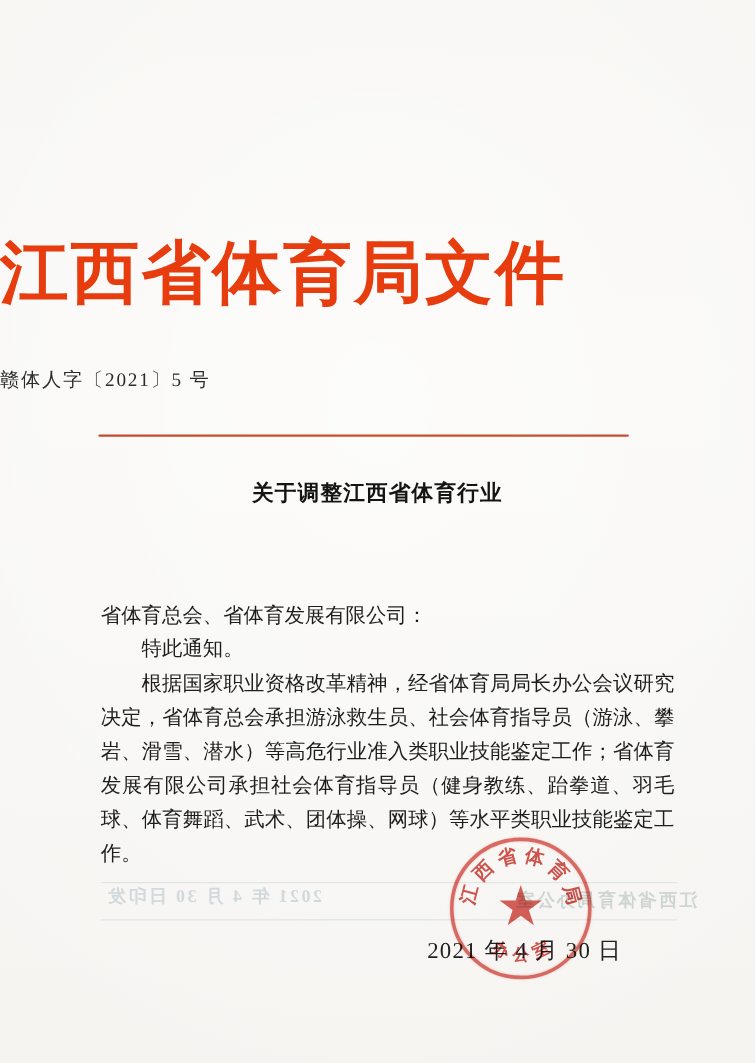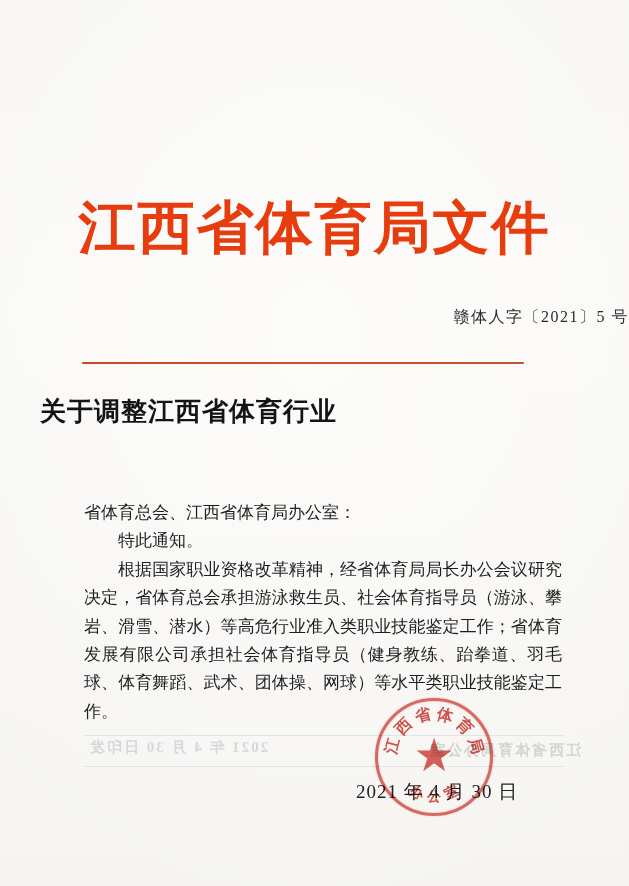--- a/index.html
+++ b/index.html
@@ -5,35 +5,35 @@
   html,body{margin:0;padding:0;background:#e9e9e9;}
   .page{
     position:relative;width:629px;height:886px;overflow:hidden;
     background:
       radial-gradient(130% 110% at 50% 38%, rgba(255,255,255,.55), rgba(255,255,255,0) 62%),
       linear-gradient(180deg,#f7f6f3 0%,#f9f8f6 35%,#f5f4f1 100%);
     font-family:"Liberation Serif","DejaVu Serif",serif;
     color:#1d1d1d;
   }
   .header-title{
-    position:absolute;top:190px;left:0;right:0;text-align:center;
+    position:absolute;top:190px;left:0;right:0;text-align:left;
     font-size:57px;font-weight:bold;color:#e63c0e;letter-spacing:2px;white-space:nowrap;
   }
   .doc-number{
-    position:absolute;top:307px;left:0;right:0;text-align:right;
+    position:absolute;top:307px;left:0;right:0;text-align:left;
     font-size:16px;color:#2b2b2b;letter-spacing:1.5px;
   }
   .red-rule{
     position:absolute;top:362px;left:82px;width:442px;height:2px;
     background:linear-gradient(90deg,#c64a2a,#d24e21 55%,#bf5330);
     border-radius:1px;
   }
   .doc-title{
-    position:absolute;top:393px;left:40px;right:40px;text-align:left;
-    font-size:26px;font-weight:bold;color:#141414;line-height:37px;letter-spacing:1px;
+    position:absolute;top:393px;left:40px;right:40px;text-align:center;
+    font-size:18px;font-weight:bold;color:#141414;line-height:37px;letter-spacing:1px;
   }
   .body-block{
     position:absolute;top:499px;left:84px;width:478px;
     font-size:17px;line-height:28.4px;text-align:justify;color:#1d1d1d;
   }
   .body-block p{margin:0;}
   .indent{text-indent:2em;}
   
   .bleed-line{position:absolute;left:84px;width:480px;height:1px;background:#e0e4e2;}
   .bleed-line.l1{top:735px;}
@@ -92,21 +92,21 @@
 
   <div class="doc-number">赣体人字〔2021〕5 号</div>
 
   <div class="red-rule"></div>
 
   <div class="doc-title">
     <div>关于调整江西省体育行业</div>
   </div>
 
   <div class="body-block">
-    <p class="salutation">省体育总会、江西省体育局办公室：</p>
+    <p class="salutation">省体育总会、省体育发展有限公司：</p>
     <p class="indent">特此通知。</p>
     <p class="indent">根据国家职业资格改革精神，经省体育局局长办公会议研究决定，省体育总会承担游泳救生员、社会体育指导员（游泳、攀岩、滑雪、潜水）等高危行业准入类职业技能鉴定工作；省体育发展有限公司承担社会体育指导员（健身教练、跆拳道、羽毛球、体育舞蹈、武术、团体操、网球）等水平类职业技能鉴定工作。</p>
   </div>
 
   <div class="doc-date">2021 年 4 月 30 日</div>
 
   <div class="seal">
     <div class="seal-ring"></div>
     <span class="seal-star">★</span>
     <span class="seal-char ac0">江</span>

